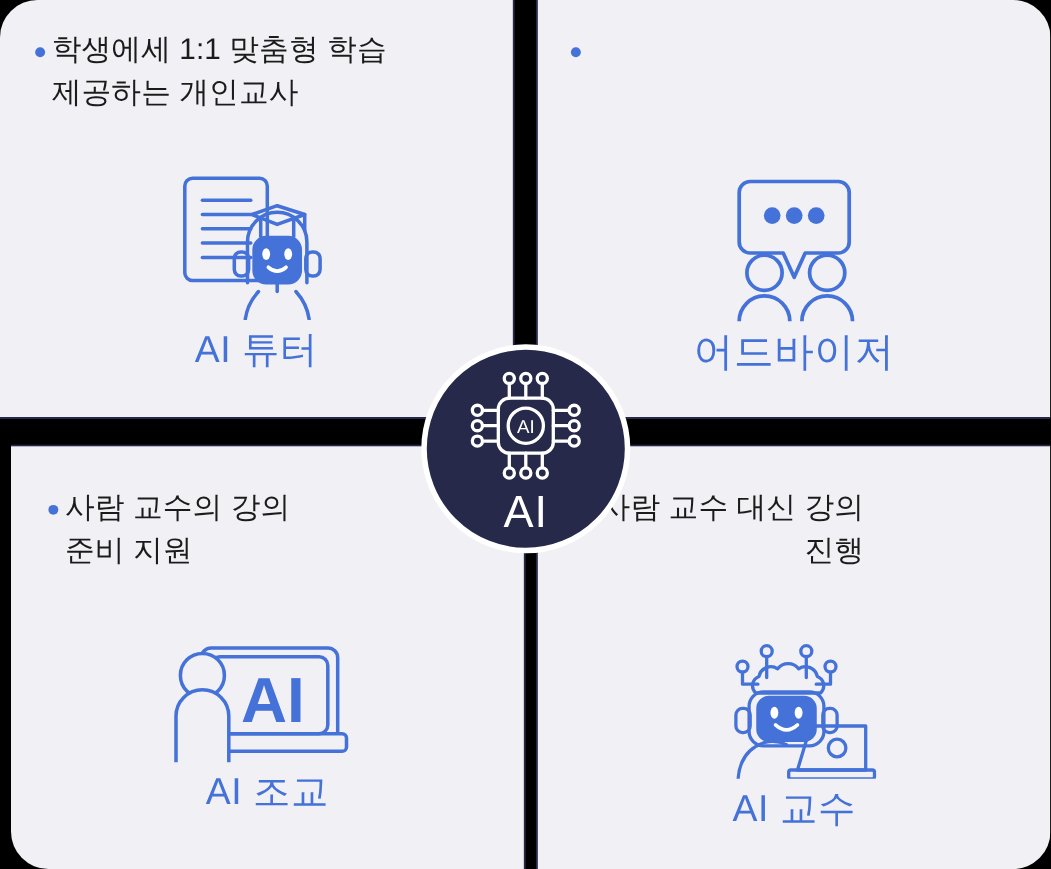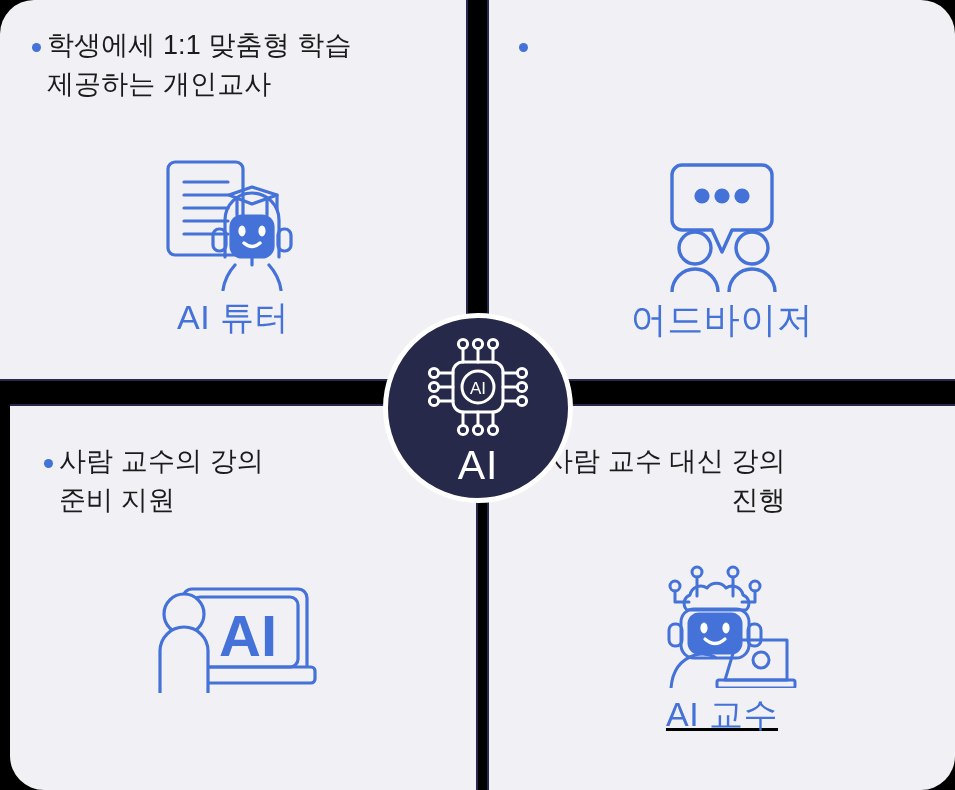--- a/index.html
+++ b/index.html
@@ -97,21 +97,21 @@
     left: 0;
     right: 0;
     display: flex;
     flex-direction: column;
     align-items: center;
     text-align: right;
   }
   .card-tl .role-block { top: 157px; }
   .card-tr .role-block { top: 160px; }
   .card-bl .role-block { top: 172px; }
-  .card-br .role-block { top: 156px; text-decoration: underline; }
+  .card-br .role-block { top: 176px; }
 
   .role-icon { display: block; }
   .role-label {
     margin-top: 4px;
     font-size: 34px;
     color: #4472d8;
     letter-spacing: 0.5px;
     white-space: nowrap;
   }
   .card-tr .role-label { font-size: 36px; }
@@ -216,20 +216,21 @@
 
     <div class="role-block">
       <svg class="role-icon" width="180" height="115" viewBox="0 0 180 115" fill="none" stroke="#4472d8" stroke-width="3.2" stroke-linecap="round" stroke-linejoin="round">
         <path d="M30 20 a9 9 0 0 1 9 -9 h106 a9 9 0 0 1 9 9 v68"></path>
         <rect x="39" y="19" width="106" height="70" rx="8"></rect>
         <rect x="52" y="89" width="110" height="16" rx="4"></rect>
         <circle cx="31" cy="36" r="20" fill="#f1f0f4"></circle>
         <path d="M7 115 L7 73 a24 24 0 0 1 48 0 L55 115" fill="#f1f0f4"></path>
         <text x="66" y="78" font-family="'Liberation Sans', sans-serif" font-size="58" font-weight="bold" fill="#4472d8" stroke="none">AI</text>
       </svg>
+      <div class="role-label">AI 조교</div>
     </div>
   </div>
 
   <div class="card card-br">
     <ul class="bullets">
       <li class="bullet-row">
         <span class="bullet-dot"></span>
         <span class="bullet-text">사람 교수 대신 강의
 진행</span>
       </li>

